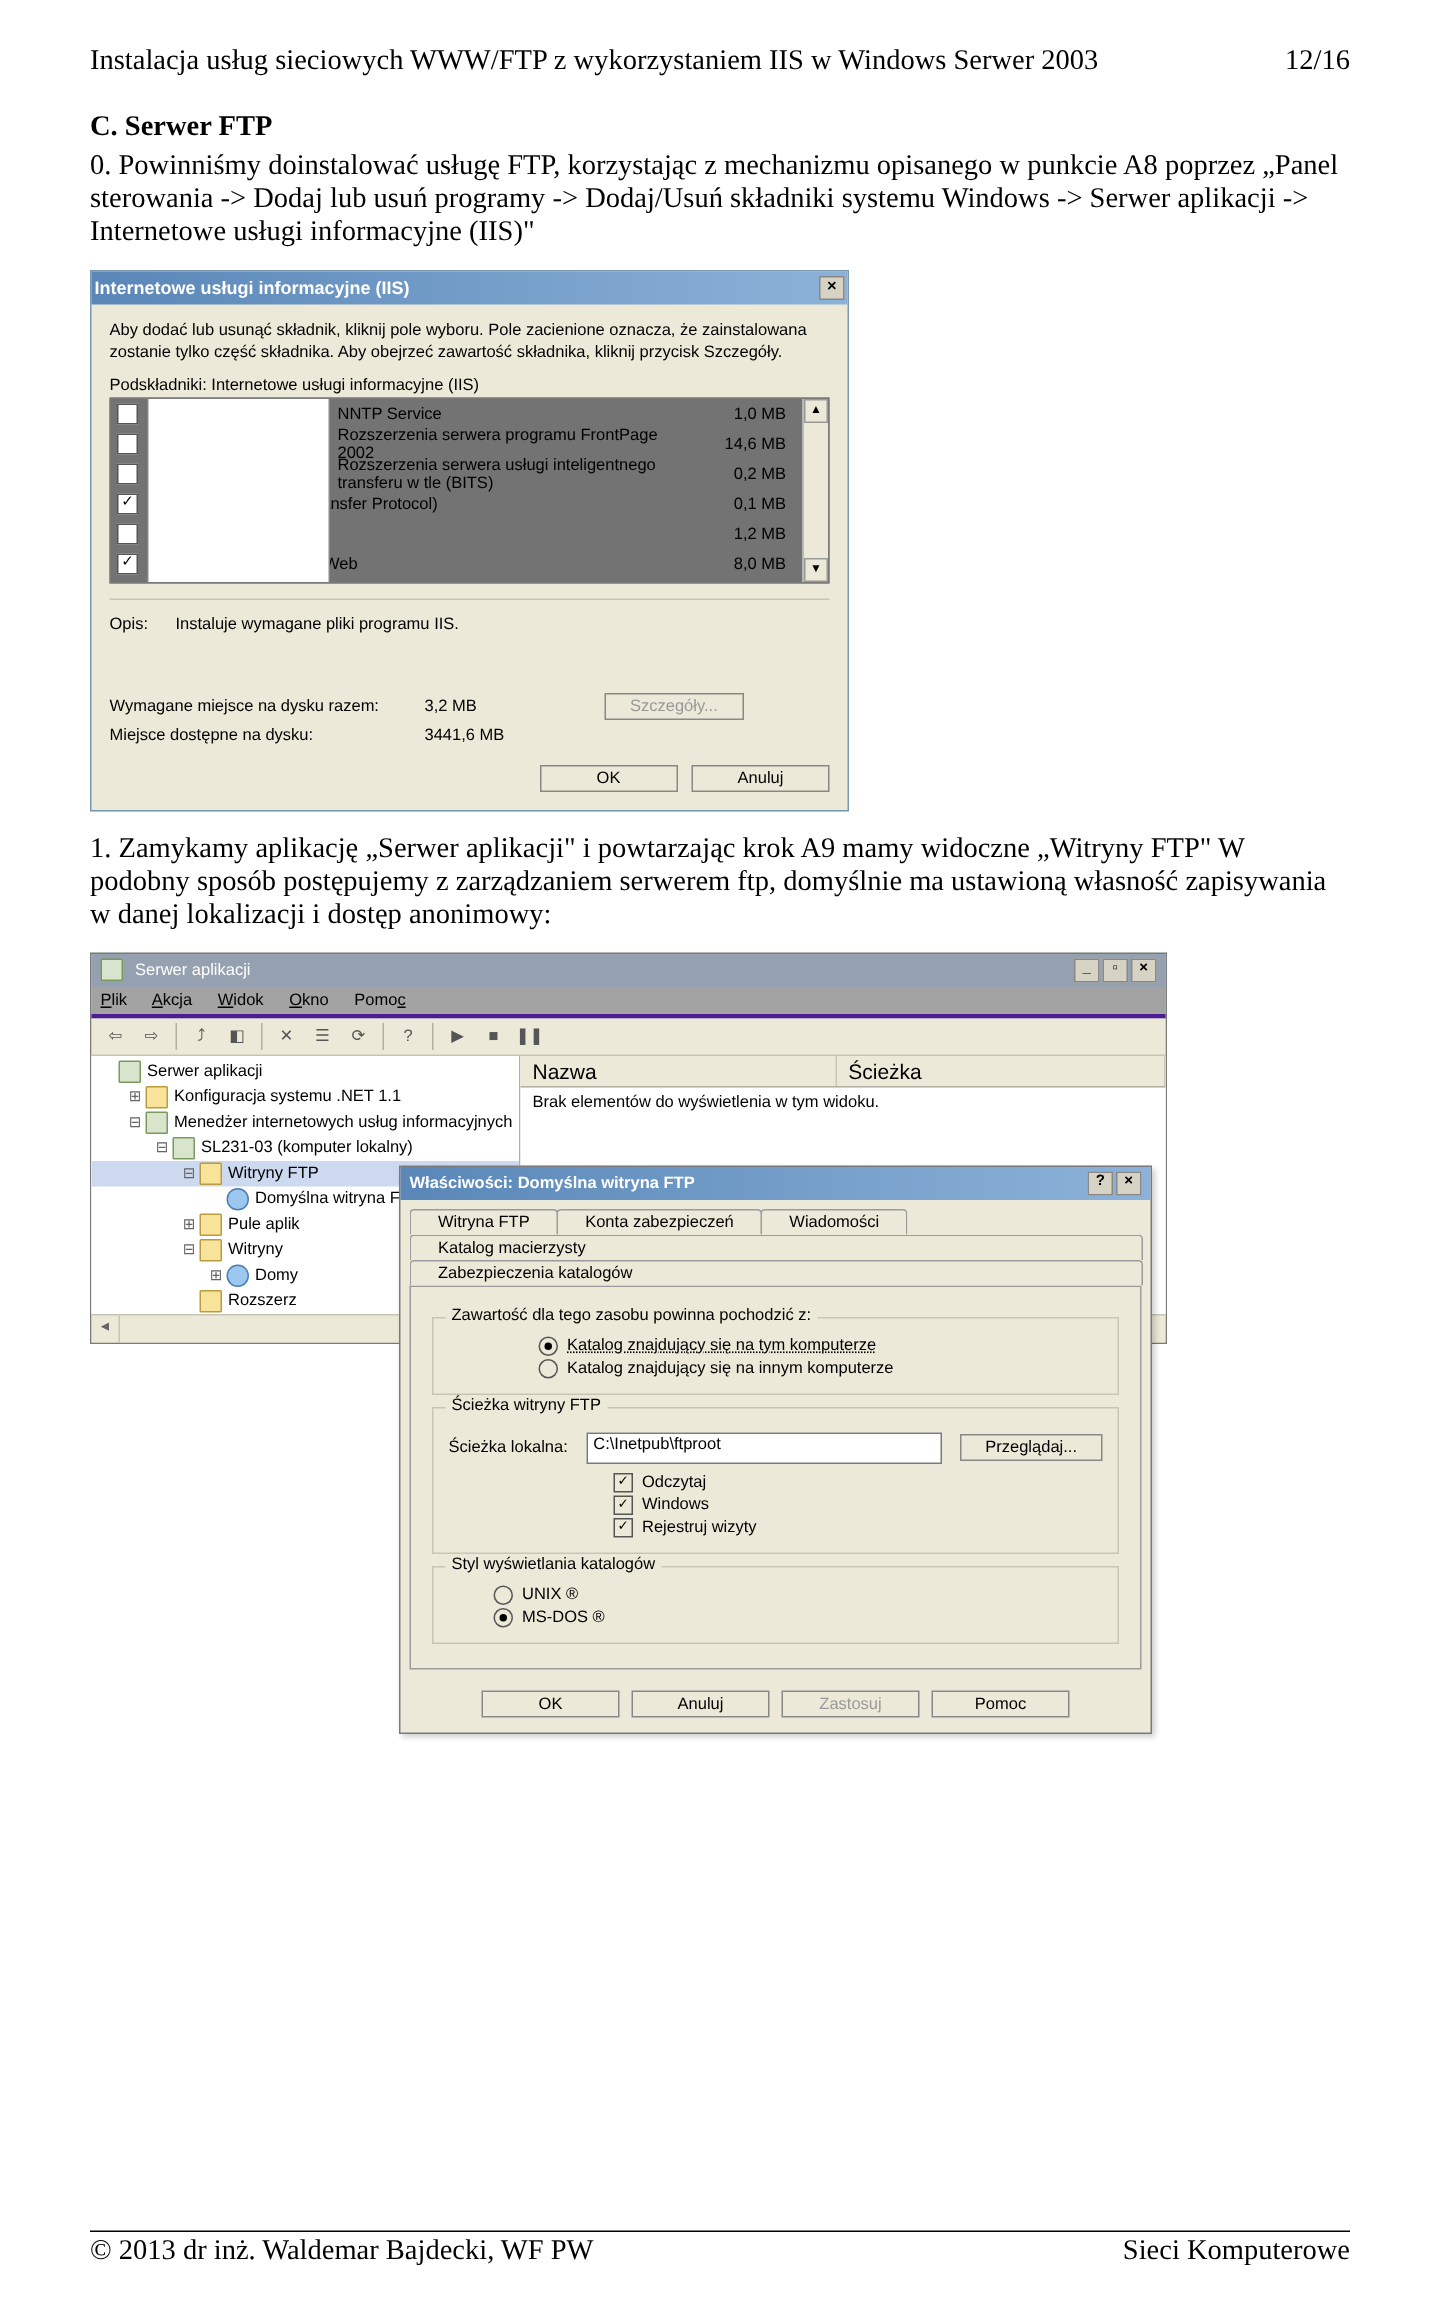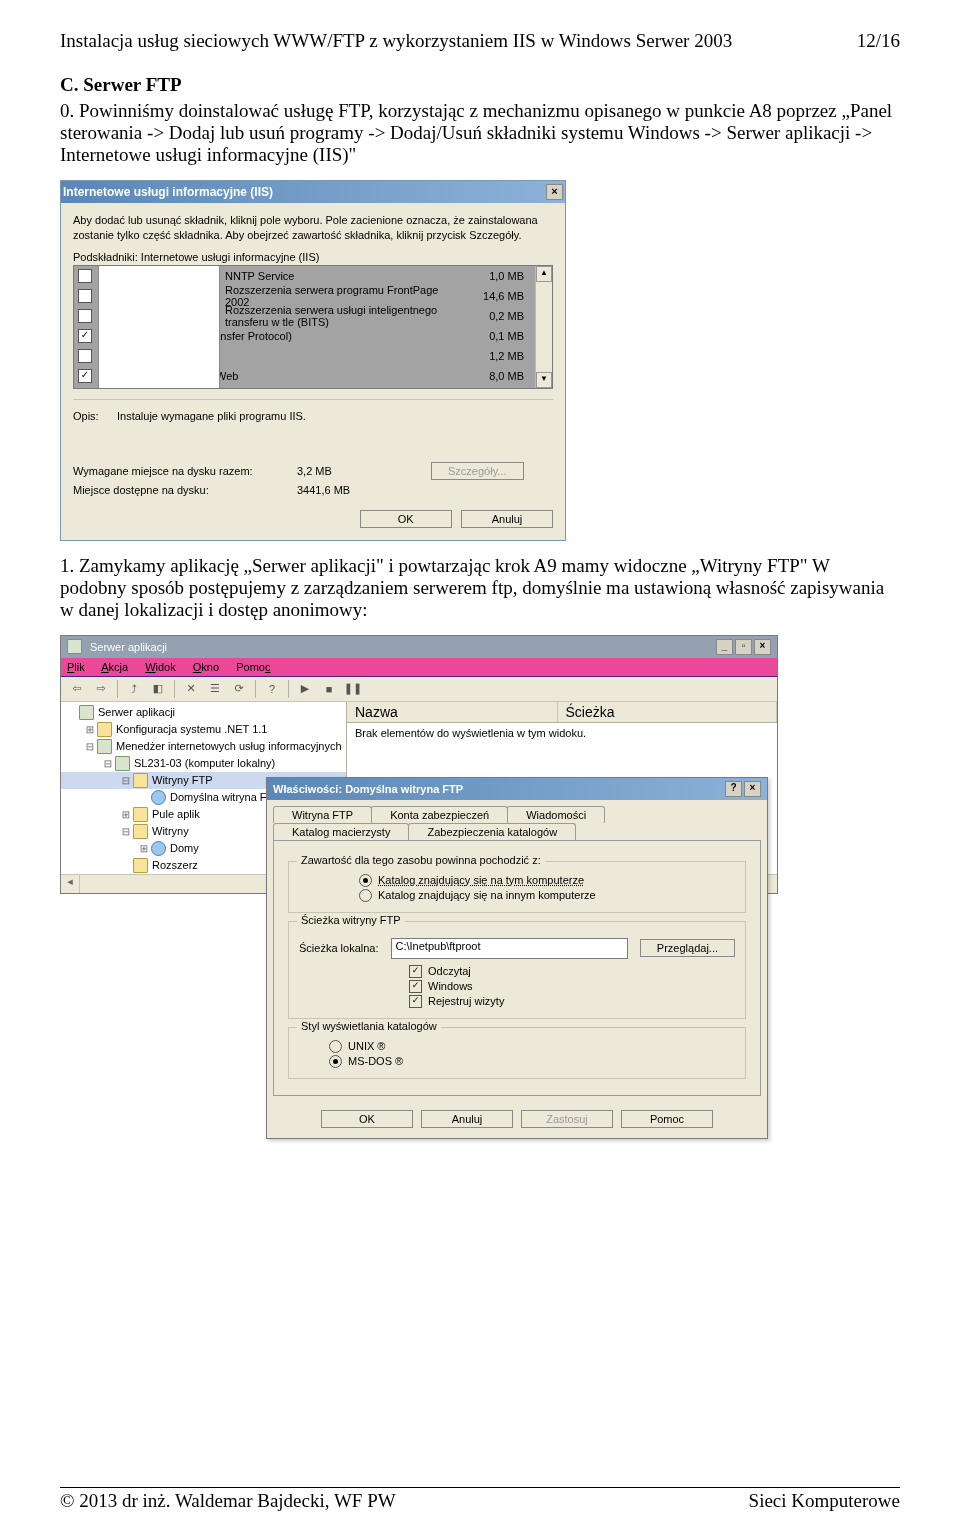--- a/index.html
+++ b/index.html
@@ -68,21 +68,21 @@
     font-size: 11px;
     line-height: 1.35;
   }
   .dlg-label {
     margin-top: 8px;
     font-size: 11px;
   }
   .list-box {
     margin-top: 2px;
     border: 1px solid #7a7a7a;
-    background: #a3a3a3;
+    background: #737373;
     height: 122px;
     overflow: hidden;
     position: relative;
   }
   .list-scroll {
     position: absolute;
     right: 0;
     top: 0;
     width: 16px;
     height: 100%;
@@ -126,21 +126,21 @@
     border-radius: 1px;
     display: inline-block;
   }
   .row-icon.globe { background: #9cc8f0; border-color:#4a7db5; border-radius: 50%; }
   .row-icon.page { background: #fff; border-color:#888; }
   .row-text { flex: 1; }
   .row-size { width: 62px; text-align: right; padding-right: 6px; }
   .sep { height: 1px; background: #c8c5b5; margin: 10px 0; }
   .opis-row { display: flex; align-items: flex-start; gap: 6px; font-size: 11px; }
   .opis-label { width: 38px; }
-  .stats-row { display: flex; align-items: center; font-size: 11px; margin-top: 4px; gap: 14px; }
+  .stats-row { display: flex; align-items: center; font-size: 11px; margin-top: 4px; }
   .stats-label { width: 210px; }
   .stats-val { width: 120px; }
   .btn {
     display: inline-block;
     border: 1px solid #888;
     background: #ece9d8;
     padding: 2px 16px;
     font-size: 11px;
     text-align: center;
     min-width: 58px;
@@ -177,23 +177,23 @@
     border: 1px solid #888;
     background: #d6d3c4;
     text-align: center;
     line-height: 12px;
     font-family: Arial;
     font-weight: bold;
     font-size: 10px;
     color: #000;
   }
   .menubar {
-    background: #ec4899;
+    background: #a3a3a3;
     padding: 3px 6px;
-    border-bottom: 1px solid #4c1d95;
+    border-bottom: 3px solid #4c1d95;
   }
   .menubar span { margin-right: 14px; }
   .menubar span u { text-decoration: underline; }
   .toolbar {
     background: #ece9d8;
     padding: 2px 6px;
     border-bottom: 1px solid #c8c5b5;
     display: flex;
     align-items: center;
     gap: 4px;
@@ -284,21 +284,21 @@
     border: 1px solid #9b9b9b;
     border-bottom: none;
     background: #ece9d8;
     padding: 2px 18px;
     font-size: 11px;
     margin-right: -1px;
     border-top-left-radius: 3px;
     border-top-right-radius: 3px;
   }
   .tab.active { background:#ece9d8; position:relative; z-index:2; }
-  .tab-row2 { width:100%; display:flex; }
+  .tab-row2 { width:100%; display:flex;flex-direction:column; }
   .tab-body {
     margin: 0 6px 6px 6px;
     border: 1px solid #9b9b9b;
     padding: 12px 14px;
   }
   .groupbox {
     border: 1px solid #c8c5b5;
     margin: 8px 0 4px 0;
     padding: 10px 10px 8px 10px;
     position: relative;

